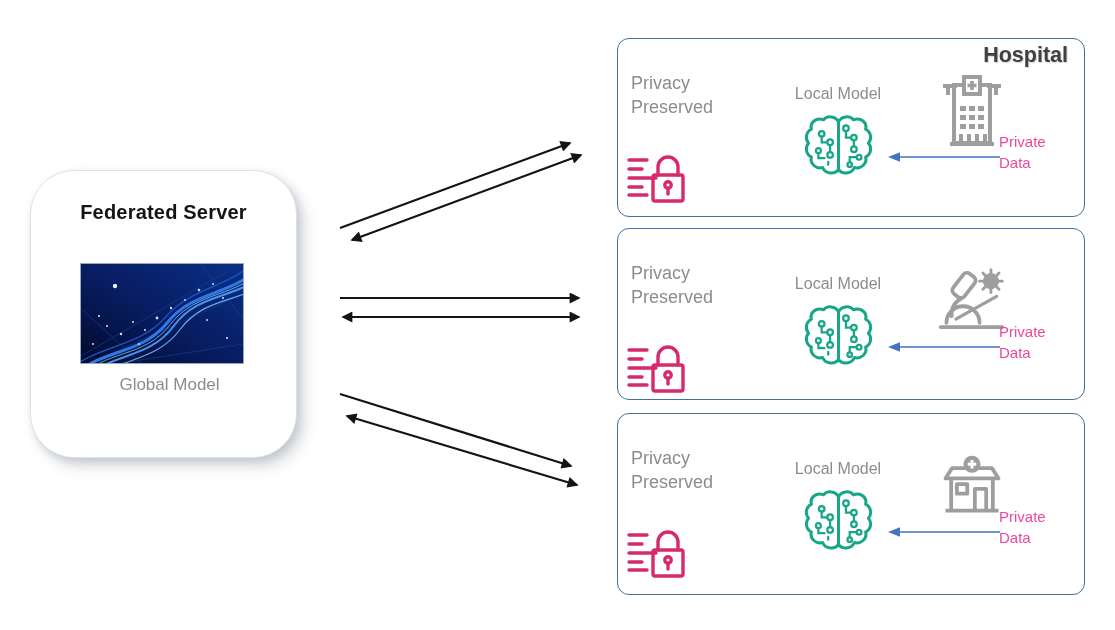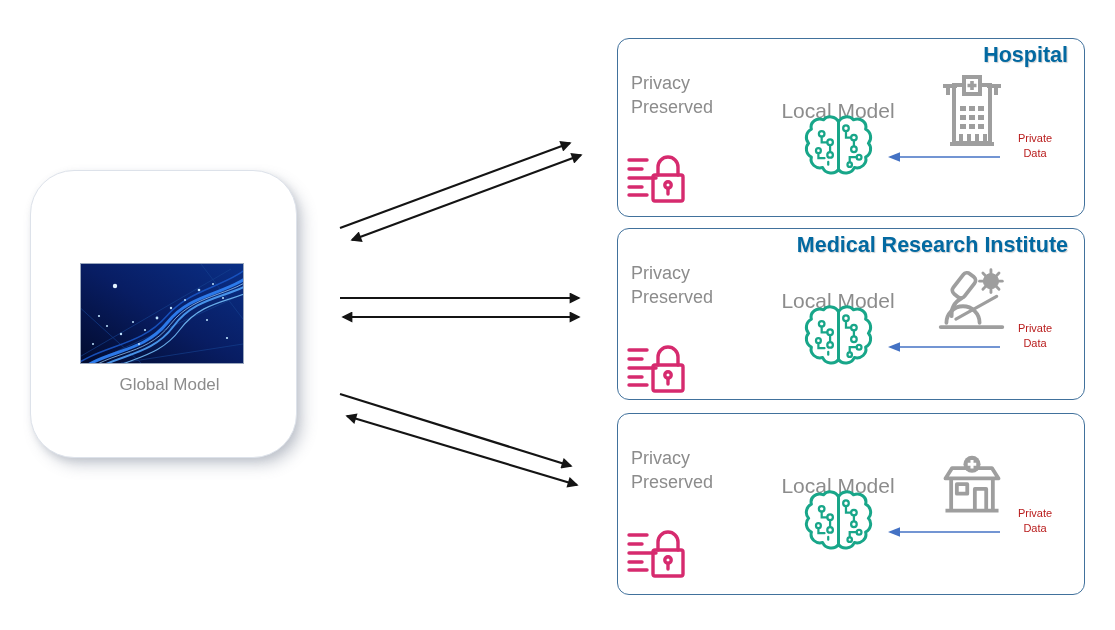--- a/index.html
+++ b/index.html
@@ -29,46 +29,47 @@
   
   .client-box{
     position:absolute;left:617px;width:466px;background:#ffffff;
     border:1.6px solid #41719C;border-radius:12px;
   }
   .cb-1{top:38px;height:177px;}
   .cb-2{top:228px;height:170px;}
   .cb-3{top:413px;height:180px;}
   .client-title{
     position:absolute;top:4px;right:16px;font-size:21.5px;font-weight:700;
-    color:#0369a1;white-space:nowrap;text-shadow:1px 1px 1px rgba(0,0,0,.18);
+    color:#404040;white-space:nowrap;text-shadow:1px 1px 1px rgba(0,0,0,.18);
   }
   .privacy{
     position:absolute;left:13px;top:32px;color:#8c8c8c;font-size:18px;line-height:1.35;
   }
   .local-model{
-    position:absolute;left:150px;top:60px;width:140px;text-align:center;
-    color:#8c8c8c;font-size:21px;
+    position:absolute;left:150px;top:46px;width:140px;text-align:center;
+    color:#8c8c8c;font-size:16px;
   }
   .brain{position:absolute;left:185px;top:74px;width:71px;height:66px;}
   .org-icon{position:absolute;left:318px;top:34px;width:72px;height:78px;}
   .private-data{
-    position:absolute;right:13px;top:92px;width:72px;text-align:center;
-    color:#b91c1c;font-size:11px;line-height:1.4;
+    position:absolute;right:13px;top:92px;width:72px;text-align:left;
+    color:#ec4899;font-size:15px;line-height:1.4;
   }
   .data-arrow{position:absolute;left:268px;top:112px;width:118px;height:12px;}
   .lock{position:absolute;left:8px;top:110px;width:66px;height:58px;}
   
   .connectors{position:absolute;left:0;top:0;width:1115px;height:630px;pointer-events:none;}
 </style>
 </head>
 <body>
 
 <div class="canvas">
 
   <div class="server-box">
+    <div class="server-title">Federated Server</div>
     <div class="server-img">
       <svg viewBox="0 0 162 99" preserveAspectRatio="none" aria-hidden="true">
         <defs>
           <linearGradient id="bgG" x1="0" y1="1" x2="1" y2="0">
             <stop offset="0" stop-color="#020b2e"></stop>
             <stop offset="0.5" stop-color="#081d63"></stop>
             <stop offset="1" stop-color="#0a2f86"></stop>
           </linearGradient>
         </defs>
         <rect x="0" y="0" width="162" height="99" fill="url(#bgG)"></rect>
@@ -205,21 +206,20 @@
           <path d="M3 46 H21"></path>
         <path d="M32 26 V18 a10 10 0 0 1 20 0 V26"></path>
         <rect x="27" y="26" width="30" height="26" rx="2"></rect>
         <circle cx="42" cy="36" r="3.2"></circle>
           <path d="M42 39.2 V45"></path>
       </g>
     </svg>
   </div>
 
   <div class="client-box cb-2">
-    <div class="client-title">Medical Research Institute</div>
     <div class="privacy">
       <div>Privacy</div>
       <div>Preserved</div>
     </div>
     <div class="local-model">Local Model</div>
 
     <svg class="brain" viewBox="0 0 76 70">
       <g fill="none" stroke="#18A689" stroke-width="3.2" stroke-linecap="round" stroke-linejoin="round">
         <path d="M38 9 C35 3 26 2 22 7 C14 4 7 10 9 17 C3 20 2 28 6 32 C2 36 3 44 9 47 C7 54 14 60 21 58 C24 65 34 66 38 60 C42 66 52 65 55 58 C62 60 69 54 67 47 C73 44 74 36 70 32 C74 28 73 20 67 17 C69 10 62 4 54 7 C50 2 41 3 38 9 Z"></path>
         <path d="M38 9 V60"></path>

